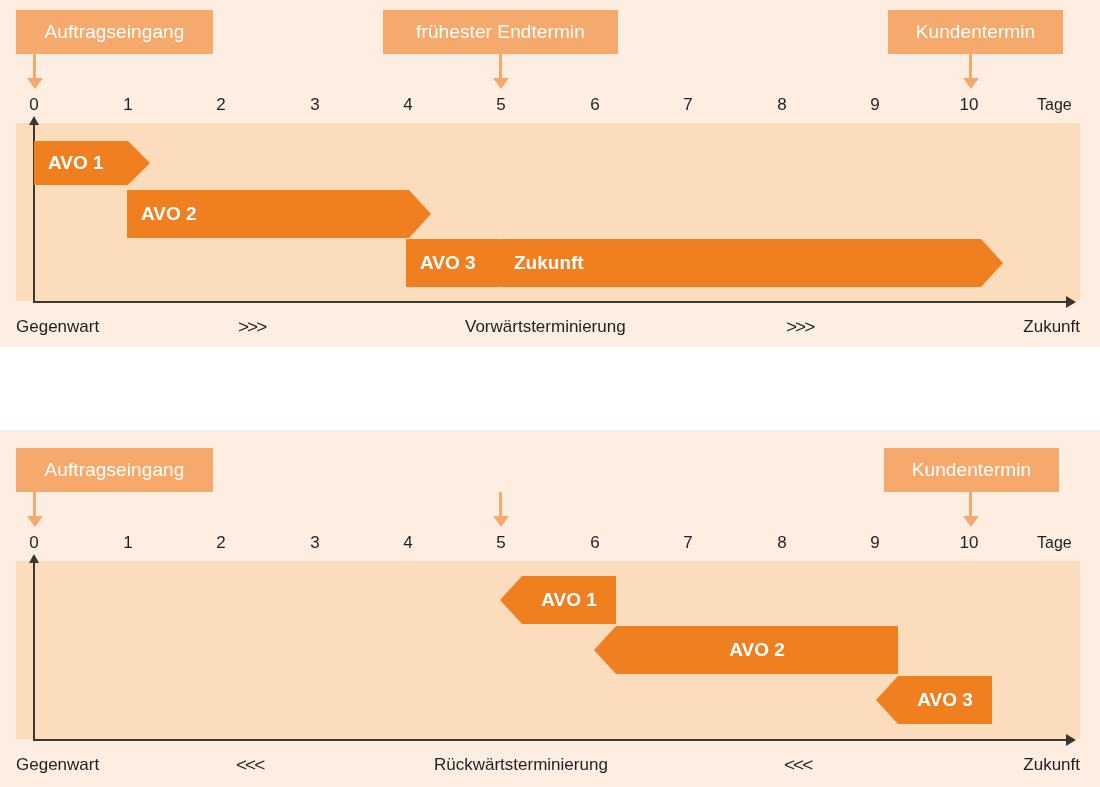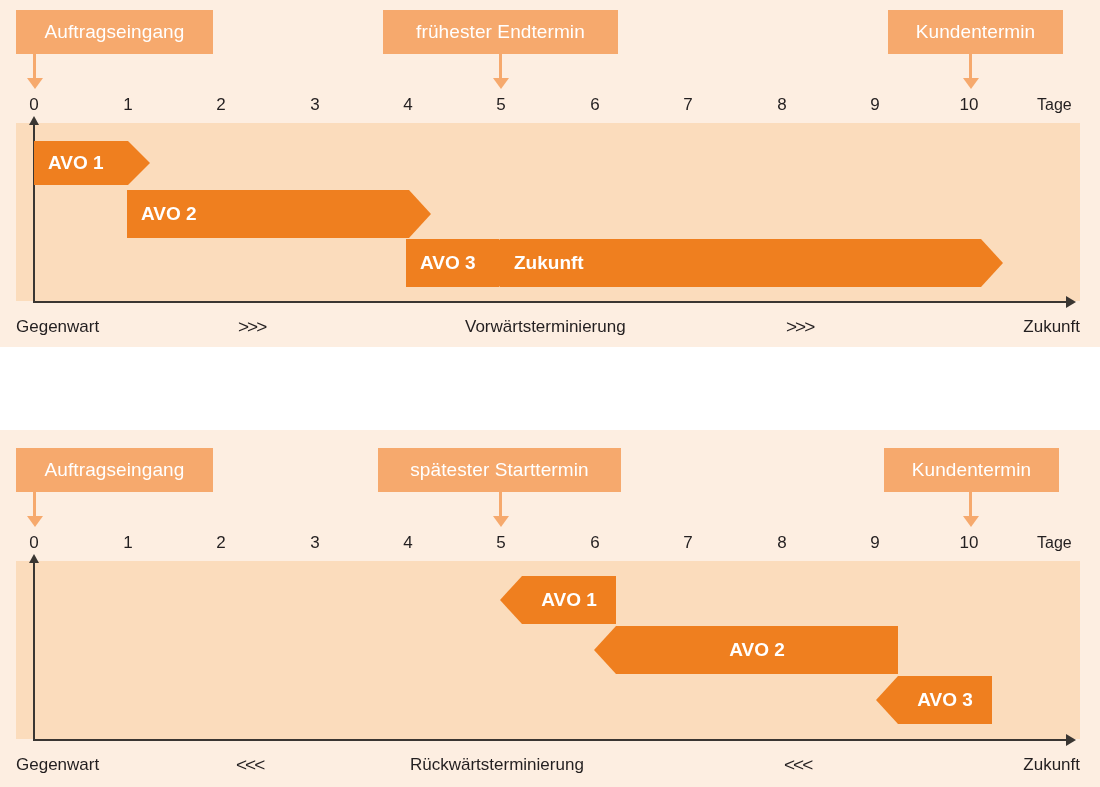--- a/index.html
+++ b/index.html
@@ -227,23 +227,20 @@
   </div>
 
   <div class="panel" id="panel-backward">
 
     <div class="milestone" style="left:16px; top:18px; width:197px;">
       <span>Auftragseingang</span>
     </div>
     <div class="m-stem" style="left:33px; top:62px; height:24px;"></div>
     <div class="m-head" style="left:27px; top:86px;"></div>
 
-    <div class="milestone" style="left:378px; top:18px; width:243px;">
-      <span>spätester Starttermin</span>
-    </div>
     <div class="m-stem" style="left:499px; top:62px; height:24px;"></div>
     <div class="m-head" style="left:493px; top:86px;"></div>
 
     <div class="milestone" style="left:884px; top:18px; width:175px;">
       <span>Kundentermin</span>
     </div>
     <div class="m-stem" style="left:969px; top:62px; height:24px;"></div>
     <div class="m-head" style="left:963px; top:86px;"></div>
 
     <div class="ticks" style="top:102px;">
@@ -276,19 +273,19 @@
       <span>AVO 2</span>
     </div>
 
     <div class="bar left centered" style="left:876px; top:246px; width:94px; height:48px;">
       <span>AVO 3</span>
     </div>
 
     <div class="footline" style="top:323px;">
       <div class="foot-item" style="left:16px;">Gegenwart</div>
       <div class="foot-item chev" style="left:236px;">&lt;&lt;&lt;</div>
-      <div class="foot-item" style="left:410px;">Rückwärtsterminierung</div>
+      <div class="foot-item" style="left:434px;">Rückwärtsterminierung</div>
       <div class="foot-item chev" style="left:784px;">&lt;&lt;&lt;</div>
       <div class="foot-item foot-right" style="left:992px; width:88px;">Zukunft</div>
     </div>
   </div>
 
 </div>
 
 </body></html>

